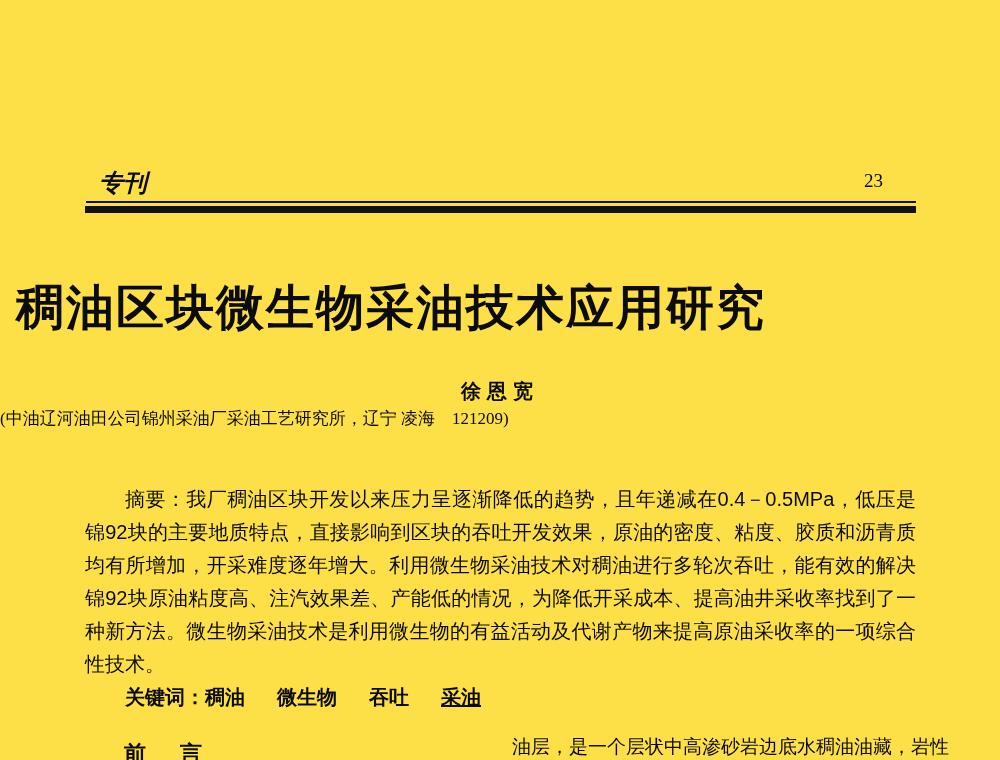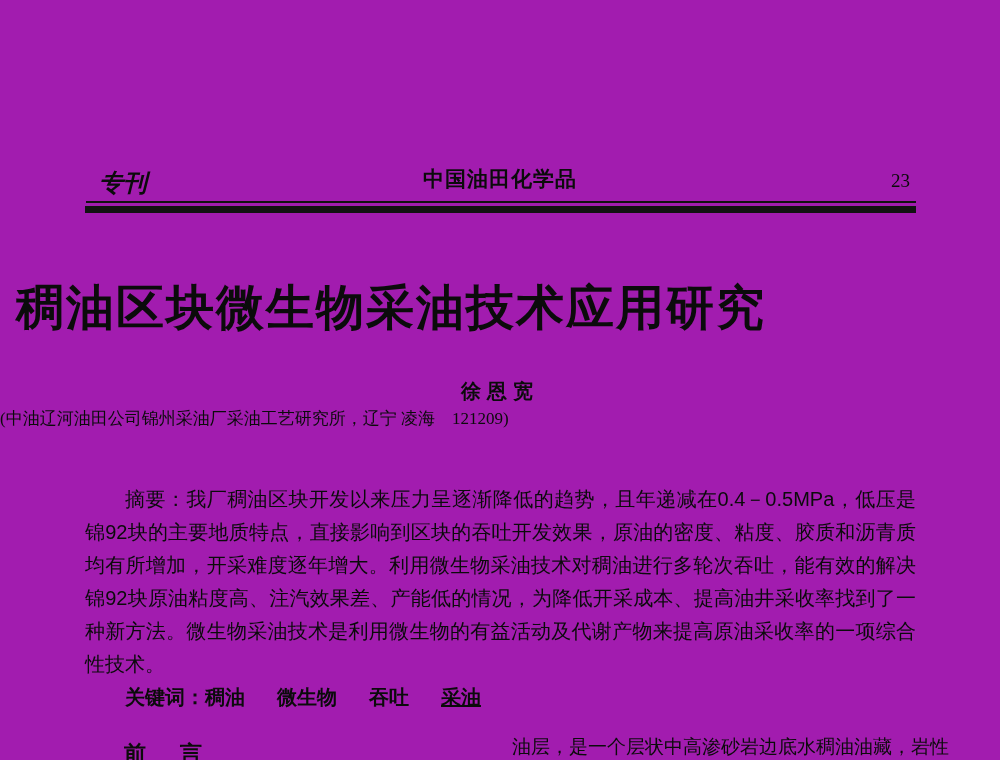--- a/index.html
+++ b/index.html
@@ -4,21 +4,21 @@
 <style>
   html, body {
     margin: 0;
     padding: 0;
     background: #e8e8e8;
   }
   .page {
     position: relative;
     width: 1000px;
     height: 760px;
-    background: #a21caf;
+    background: #fde047;
     overflow: hidden;
     color: #0b0b0b;
     font-family: "Liberation Serif", serif;
   }
   
   .hdr-left {
     position: absolute;
     left: 99px;
     top: 167px;
     font-size: 24px;
@@ -32,21 +32,21 @@
     width: 100%;
     top: 165px;
     text-align: center;
     font-size: 21px;
     font-weight: bold;
     letter-spacing: 1px;
     font-family: "Liberation Sans", sans-serif;
   }
   .hdr-right {
     position: absolute;
-    right: 90px;
+    right: 117px;
     top: 170px;
     font-size: 19px;
     font-family: "Liberation Serif", serif;
   }
   .rule-thin {
     position: absolute;
     left: 86px;
     top: 201px;
     width: 830px;
     height: 2px;
@@ -140,21 +140,20 @@
     white-space: nowrap;
     font-family: "Liberation Serif", serif;
   }
 </style>
 </head>
 <body>
 
 <div class="page">
 
   <div class="hdr-left">专刊</div>
-  <div class="hdr-center">中国油田化学品</div>
   <div class="hdr-right">23</div>
   <div class="rule-thin"></div>
   <div class="rule-thick"></div>
 
   <h1 class="title">稠油区块微生物采油技术应用研究</h1>
   <div class="author">徐恩宽</div>
   <div class="affiliation">(中油辽河油田公司锦州采油厂采油工艺研究所，辽宁 凌海　121209)</div>
 
   <div class="abstract-block">
     <p class="abstract"><span>摘要：</span><span>我厂稠油区块开发以来压力呈逐渐降低的趋势，且年递减在0.4－0.5MPa，低压是锦92块的主要地质特点，直接影响到区块的吞吐开发效果，原油的密度、粘度、胶质和沥青质均有所增加，开采难度逐年增大。利用微生物采油技术对稠油进行多轮次吞吐，能有效的解决锦92块原油粘度高、注汽效果差、产能低的情况，为降低开采成本、提高油井采收率找到了一种新方法。微生物采油技术是利用微生物的有益活动及代谢产物来提高原油采收率的一项综合性技术。</span></p>

